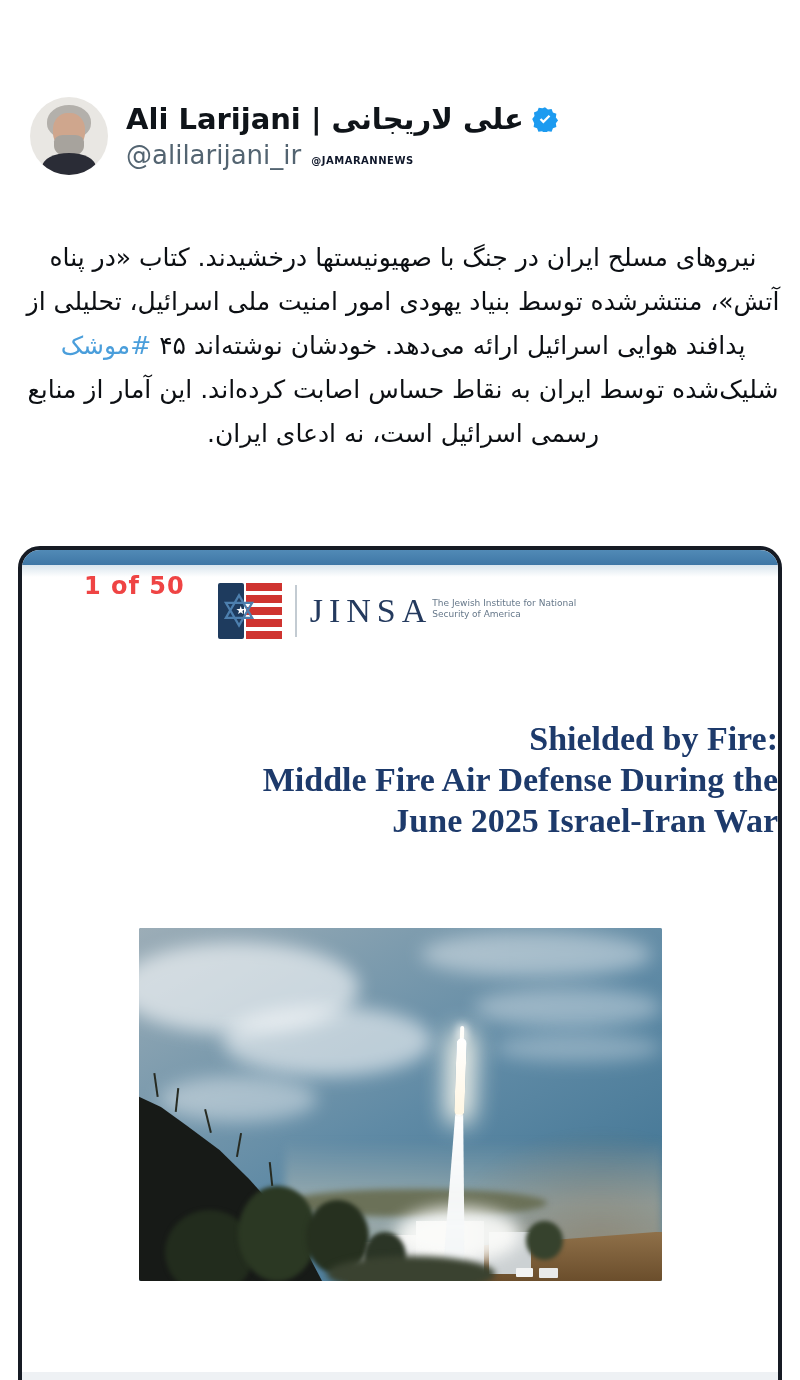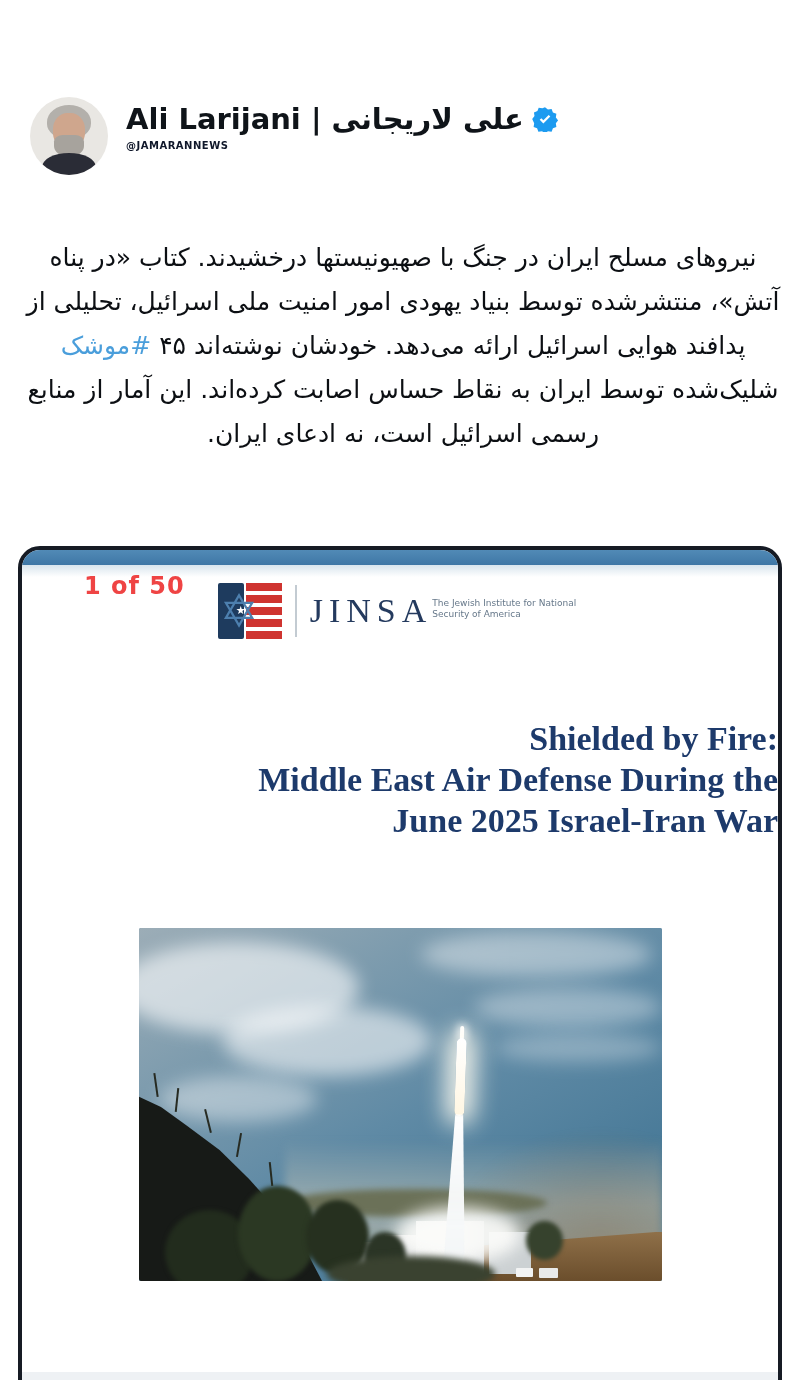--- a/index.html
+++ b/index.html
@@ -118,20 +118,21 @@
     <div class="name-row">
       <span class="name">Ali Larijani | علی لاریجانی</span>
       <span class="badge">
         <svg viewBox="0 0 24 24" width="26" height="26">
           <path fill="#1d9bf0" d="M12 1.2l2.7 2.1 3.4-.5 1.2 3.2 3.2 1.2-.5 3.4 2.1 2.7-2.1 2.7.5 3.4-3.2 1.2-1.2 3.2-3.4-.5-2.7 2.1-2.7-2.1-3.4.5-1.2-3.2-3.2-1.2.5-3.4L.2 12l2.1-2.7-.5-3.4L5 4.7l1.2-3.2 3.4.5z"></path>
           <path fill="#ffffff" d="M10.5 16.2l-3.4-3.4 1.5-1.5 1.9 1.9 4.9-4.9 1.5 1.5z"></path>
         </svg>
       </span>
     </div>
     <div class="handle-row">
+      <span class="handle">@alilarijani_ir</span>
       <span class="watermark">@JAMARANNEWS</span>
     </div>
   </div>
 
   <p class="tweet-body" dir="rtl"><span>نیروهای مسلح ایران در جنگ با صهیونیستها درخشیدند. کتاب «در پناه آتش»، منتشرشده توسط بنیاد یهودی امور امنیت ملی اسرائیل، تحلیلی از پدافند هوایی اسرائیل ارائه می‌دهد. خودشان نوشته‌اند ۴۵ </span><a href="#" class="hashtag">#موشک</a><span> شلیک‌شده توسط ایران به نقاط حساس اصابت کرده‌اند. این آمار از منابع رسمی اسرائیل است، نه ادعای ایران.</span></p>
 
   <div class="card">
     <div class="card-strip"></div>
     <div class="card-strip-fade"></div>
     <div class="page-indicator">1 of 50</div>
@@ -145,21 +146,21 @@
       </div>
       <div class="logo-divider"></div>
       <div class="logo-text">
         <div class="logo-word">JINSA</div>
         <div class="logo-tagline">The Jewish Institute for National Security of America</div>
       </div>
     </div>
 
     <div class="report-title">
       <div>Shielded by Fire:</div>
-      <div>Middle East Air Defense During the</div>
+      <div>Middle Fire Air Defense During the</div>
       <div>June 2025 Israel-Iran War</div>
     </div>
 
     <div class="photo">
       <div class="sky"></div>
       <div class="cloud c1"></div>
       <div class="cloud c2"></div>
       <div class="cloud c3"></div>
       <div class="cloud c4"></div>
       <div class="cloud c5"></div>

